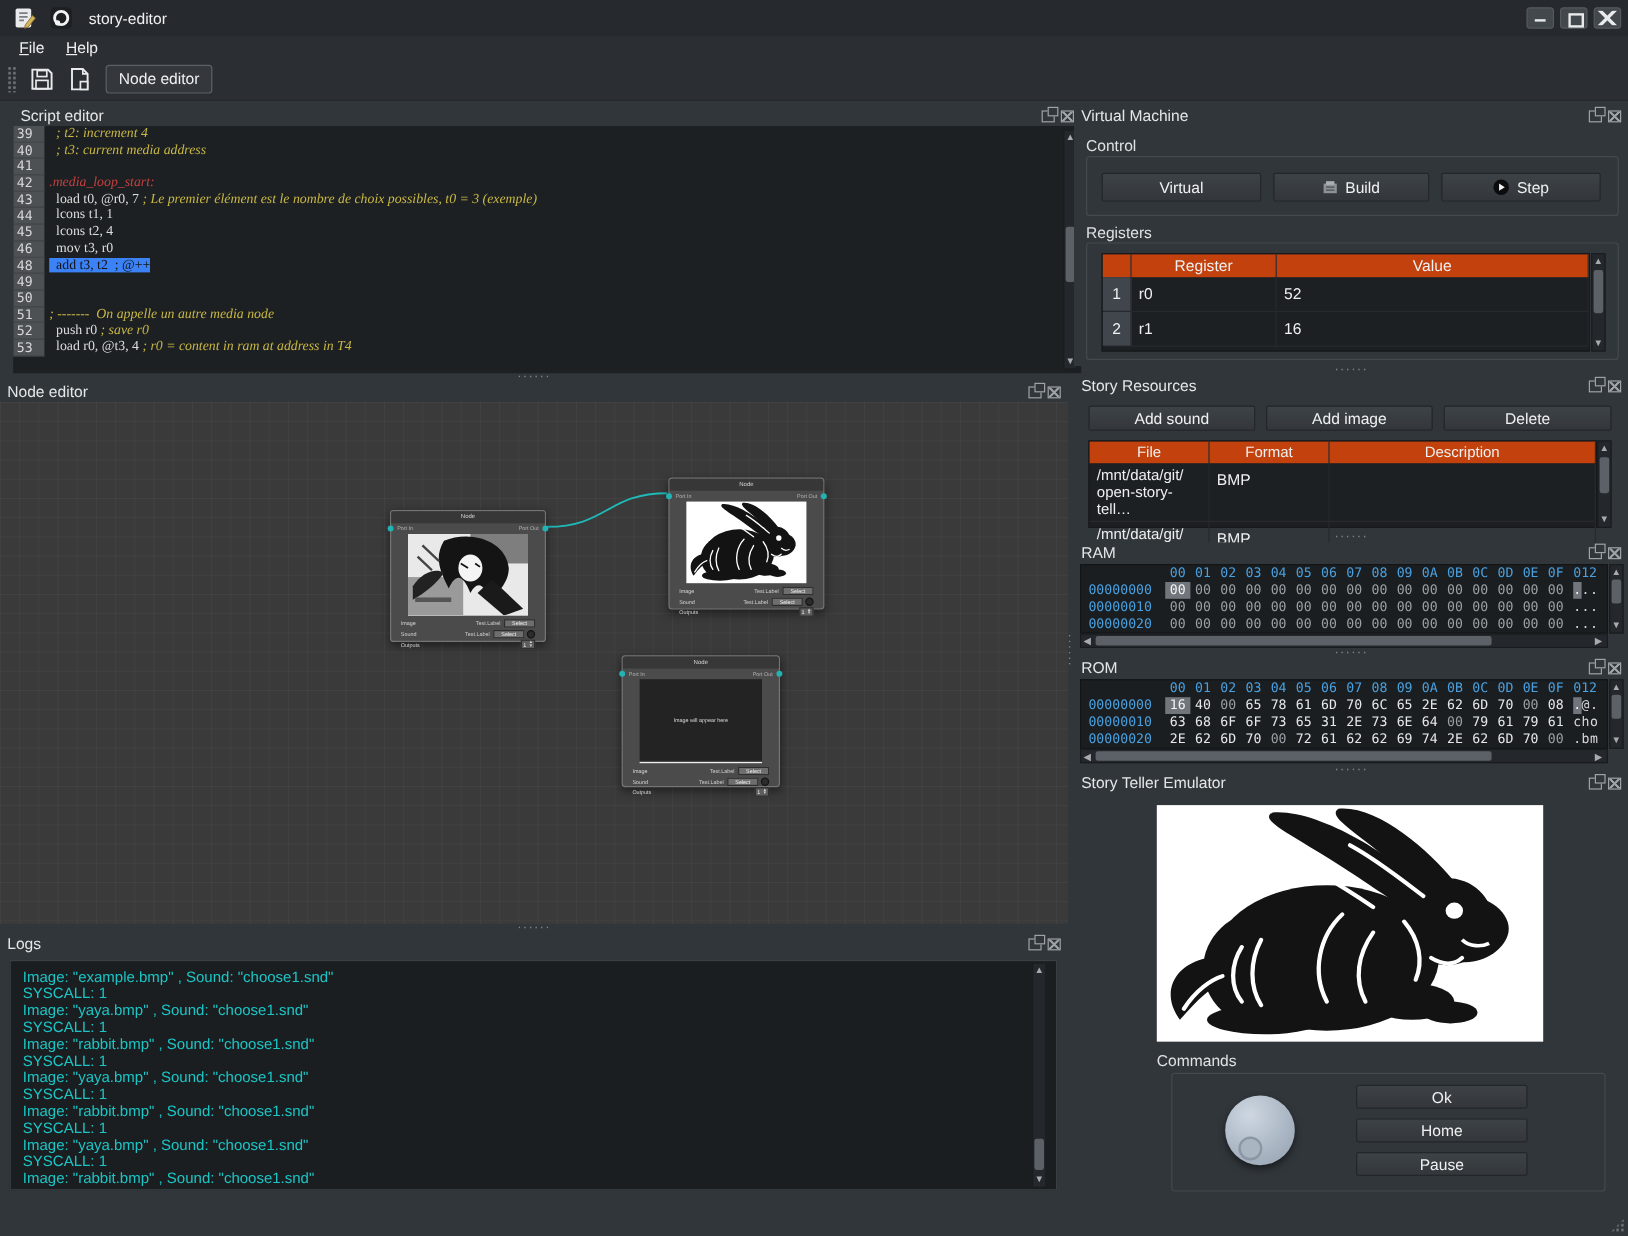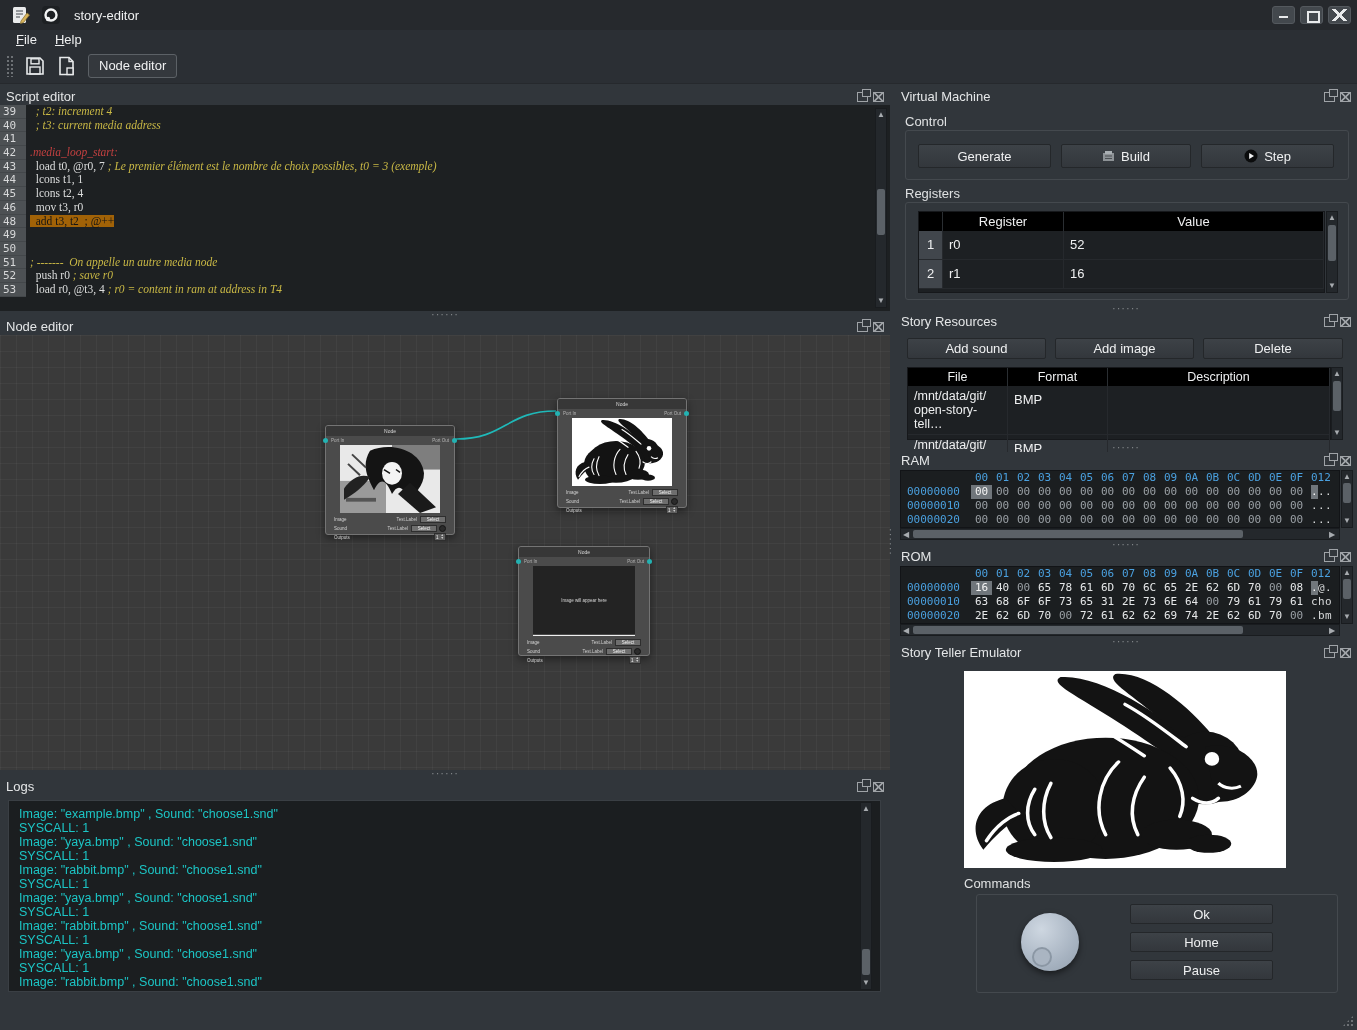--- a/index.html
+++ b/index.html
@@ -61,37 +61,37 @@
   .arr::before { position:absolute; left:1px; top:0; font-size:8px; color:#a7abaf; }
   .arr.up::before { content:"▲"; } .arr.dn::before { content:"▼"; }
   .arr.lf::before { content:"◀"; } .arr.rt::before { content:"▶"; }
 
   
   .qbtn { background:linear-gradient(#3d4247,#33373c); border:1px solid #24272a; border-radius:2px;
     color:#eff0f1; font-size:13px; display:flex; align-items:center; justify-content:center; gap:6px; position:absolute; }
   .gbox { position:absolute; border:1px solid #44494e; border-radius:3px; }
   .glabel { position:absolute; font-size:13px; color:#dfe1e2; }
   .qtable { position:absolute; background:#1d2023; border:1px solid #16181b; font-size:13px; }
-  .qt-head { display:flex; background:#000000; }
+  .qt-head { display:flex; background:#c2410c; }
   .qt-head > div { padding:2px 4px; text-align:center; border-right:1px solid #2a2e32; color:#eff0f1; }
   .qt-row { display:flex; border-bottom:1px solid #26292d; }
   .qt-row > div { padding:3px 6px; border-right:1px solid #26292d; overflow:hidden; }
   .rowhead { background:#41464c; text-align:center; }
 
   
   #code { position:absolute; left:0; top:17px; right:0; bottom:0; background:#1d2022; overflow:hidden;
     font-family:"DejaVu Sans Mono", monospace; font-size:11.5px; }
   .line { display:flex; height:13.7px; line-height:13.7px; white-space:pre; }
   .ln { flex:none; width:26px; background:#4d5154; color:#d7d8d9; text-align:left; padding-left:3px;
     border-bottom:1px solid #43474a; font-size:11px; }
   .lcode { padding-left:4px;font-family:Liberation Serif, serif; }
   .tok-c { color:#c9b845; font-style:italic; }
   .tok-k { color:#dcdddd; }
   .tok-l { color:#c34040; font-style:italic; }
-  .tok-h { background:#a16207; color:#141414; }
+  .tok-h { background:#3b82f6; color:#141414; }
 
   
   #node-canvas { position:absolute; left:0; top:17px; right:0; bottom:0; background:#3a3a3a;
     background-image:linear-gradient(rgba(255,255,255,.035) 1px,transparent 1px),
       linear-gradient(90deg,rgba(255,255,255,.035) 1px,transparent 1px);
     background-size:16px 16px; overflow:hidden; }
   #wires { position:absolute; left:0; top:0; pointer-events:none; }
   .gnode { position:absolute; background:#4b4b4b; border:1px solid #747474; border-radius:3px;
     box-shadow:0 3px 8px rgba(0,0,0,.45); }
   .gnode-title { height:10px; background:#373737; border-radius:2px 2px 0 0; font-size:5px; line-height:10px;
@@ -225,21 +225,21 @@
       <rect x="6" y="12" width="10" height="7" fill="none" stroke="#e8eaeb" stroke-width="1.4"></rect>
     </svg>
     <svg class="tbicon" viewBox="0 0 22 22">
       <path d="M4 2.5 H13 L17 6.5 V19.5 H4 Z" fill="none" stroke="#e8eaeb" stroke-width="1.6"></path>
       <path d="M13 2.5 V6.5 H17" fill="none" stroke="#e8eaeb" stroke-width="1.4"></path>
       <rect x="11" y="13" width="6" height="6.5" fill="#2b2f34" stroke="#e8eaeb" stroke-width="1.4"></rect>
     </svg>
     <button id="btn-node-editor">Node editor</button>
   </div>
 
-  <div class="dock" id="p-script" style="left:0;top:88px;width:890px;height:223px">
+  <div class="dock" id="p-script" style="left:11px;top:88px;width:890px;height:223px">
     <div class="dock-head">
       <span class="dock-title">Script editor</span>
       <span class="dock-btns">
         <span class="dicon float"></span>
         <span class="dicon close"></span>
       </span>
     </div>
     <div id="code">
         <div class="line"><span class="ln">39</span><span class="lcode"><span class="tok-c">  ; t2: increment 4</span></span></div>
         <div class="line"><span class="ln">40</span><span class="lcode"><span class="tok-c">  ; t3: current media address</span></span></div>
@@ -419,21 +419,21 @@
   <div class="dock" id="p-vm" style="left:895px;top:88px;width:462px;height:217px">
     <div class="dock-head">
       <span class="dock-title">Virtual Machine</span>
       <span class="dock-btns">
         <span class="dicon float"></span>
         <span class="dicon close"></span>
       </span>
     </div>
     <span class="glabel" style="left:10px;top:26px">Control</span>
     <div class="gbox" style="left:10px;top:42px;width:444px;height:50px">
-      <button class="qbtn" style="left:12px;top:13px;width:133px;height:24px">Generate</button>
+      <button class="qbtn" style="left:12px;top:13px;width:133px;height:24px">Virtual</button>
       <button class="qbtn" style="left:155px;top:13px;width:130px;height:24px">
         <svg width="13" height="12" viewBox="0 0 13 12">
           <rect x="1" y="3" width="11" height="8" fill="#8d9296"></rect>
           <rect x="3" y="1" width="7" height="3" fill="#aab0b4"></rect>
           <path d="M3 6 H10 M3 8.5 H10" stroke="#4a4f53" stroke-width="1"></path>
         </svg>
         <span>Build</span>
       </button>
       <button class="qbtn" style="left:295px;top:13px;width:133px;height:24px">
         <svg width="14" height="14" viewBox="0 0 14 14">

